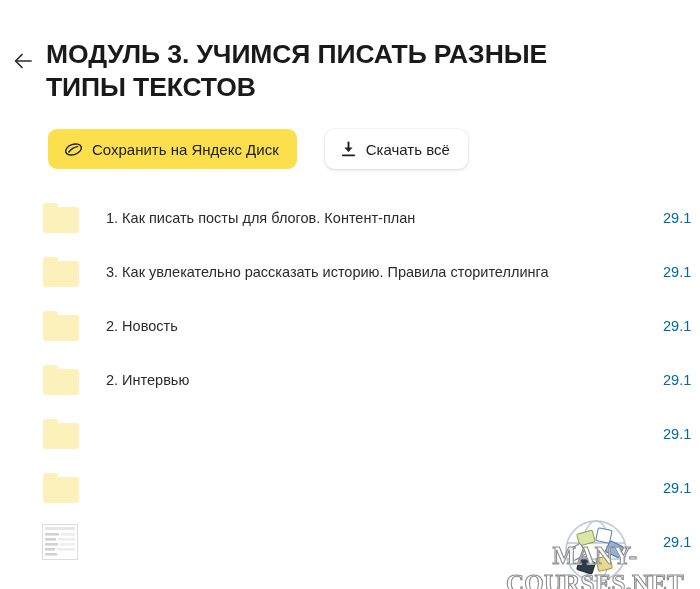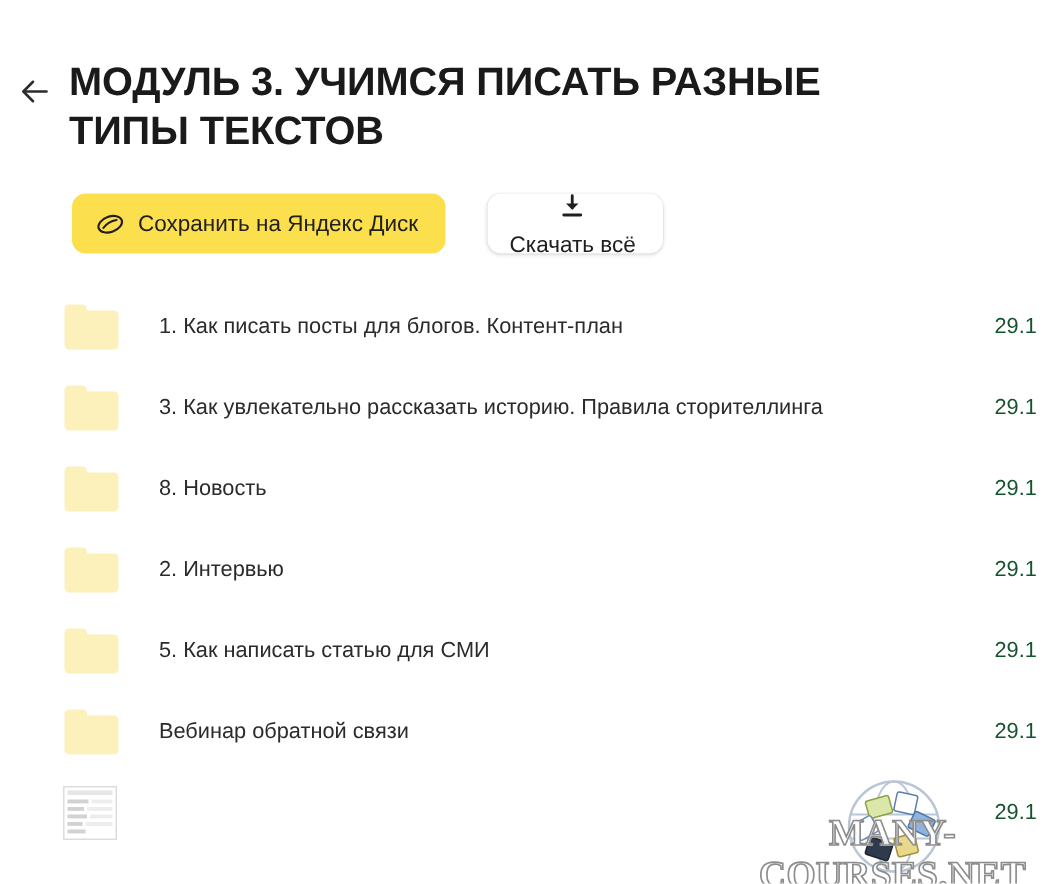--- a/index.html
+++ b/index.html
@@ -73,21 +73,20 @@
     background: #fce94f;
     background: #fcdf4c;
     color: #21201f;
     padding: 0 18px 0 16px;
   }
   .btn-secondary {
     background: #ffffff;
     color: #21201f;
     padding: 0 18px 0 15px;
     box-shadow: 0 1px 3px rgba(0,0,0,0.14), 0 0 0 0.5px rgba(0,0,0,0.06);
-    flex-direction: column;
   }
   .btn .ico { display: flex; align-items: center; }
   .btn .ico svg { display: block; }
 
   
   .file-list {
     position: absolute;
     left: 0;
     top: 191px;
     width: 700px;
@@ -111,21 +110,21 @@
   .row-name {
     font-size: 14.5px;
     color: #2b2b2b;
     flex: 1 1 auto;
     padding-left: 16px;
     white-space: nowrap;
     overflow: hidden;
   }
   .row-date {
     font-size: 14.5px;
-    color: #14532d;
+    color: #0369a1;
     position: absolute;
     left: 663px;
     top: 50%;
     transform: translateY(-50%);
     white-space: nowrap;
     text-align: right;
   }
 
   
   .watermark {
@@ -213,48 +212,46 @@
       </div>
       <div class="row-name">3. Как увлекательно рассказать историю. Правила сторителлинга</div>
       <div class="row-date">29.1</div>
     </div>
     <div class="file-row">
       <div class="row-icon">
         <svg width="38" height="32" viewBox="0 0 38 32">
           <path d="M1 4 a3 3 0 0 1 3-3 h9 a3 3 0 0 1 3 3 v1 h18 a3 3 0 0 1 3 3 v20 a3 3 0 0 1 -3 3 h-30 a3 3 0 0 1 -3 -3 z" fill="#fcf0bb"></path>
         </svg>
       </div>
-      <div class="row-name">8. Новость</div>
+      <div class="row-name">2. Новость</div>
       <div class="row-date">29.1</div>
     </div>
     <div class="file-row">
       <div class="row-icon">
         <svg width="38" height="32" viewBox="0 0 38 32">
           <path d="M1 4 a3 3 0 0 1 3-3 h9 a3 3 0 0 1 3 3 v1 h18 a3 3 0 0 1 3 3 v20 a3 3 0 0 1 -3 3 h-30 a3 3 0 0 1 -3 -3 z" fill="#fcf0bb"></path>
         </svg>
       </div>
       <div class="row-name">2. Интервью</div>
       <div class="row-date">29.1</div>
     </div>
     <div class="file-row">
       <div class="row-icon">
         <svg width="38" height="32" viewBox="0 0 38 32">
           <path d="M1 4 a3 3 0 0 1 3-3 h9 a3 3 0 0 1 3 3 v1 h18 a3 3 0 0 1 3 3 v20 a3 3 0 0 1 -3 3 h-30 a3 3 0 0 1 -3 -3 z" fill="#fcf0bb"></path>
         </svg>
       </div>
-      <div class="row-name">5. Как написать статью для СМИ</div>
-      <div class="row-date">29.1</div>
-    </div>
-    <div class="file-row">
-      <div class="row-icon">
-        <svg width="38" height="32" viewBox="0 0 38 32">
-          <path d="M1 4 a3 3 0 0 1 3-3 h9 a3 3 0 0 1 3 3 v1 h18 a3 3 0 0 1 3 3 v20 a3 3 0 0 1 -3 3 h-30 a3 3 0 0 1 -3 -3 z" fill="#fcf0bb"></path>
-        </svg>
-      </div>
-      <div class="row-name">Вебинар обратной связи</div>
+      <div class="row-date">29.1</div>
+    </div>
+    <div class="file-row">
+      <div class="row-icon">
+        <svg width="38" height="32" viewBox="0 0 38 32">
+          <path d="M1 4 a3 3 0 0 1 3-3 h9 a3 3 0 0 1 3 3 v1 h18 a3 3 0 0 1 3 3 v20 a3 3 0 0 1 -3 3 h-30 a3 3 0 0 1 -3 -3 z" fill="#fcf0bb"></path>
+        </svg>
+      </div>
       <div class="row-date">29.1</div>
     </div>
     <div class="file-row">
       <div class="row-icon">
         <svg width="36" height="36" viewBox="0 0 36 36">
           <rect x="0.5" y="0.5" width="35" height="35" fill="#ffffff" stroke="#dcdcdc" stroke-width="1"></rect>
           <rect x="3" y="3" width="30" height="3" fill="#e6e6e6"></rect>
           <rect x="3" y="9" width="14" height="2.6" fill="#d2d2d2"></rect>
           <rect x="19" y="9" width="14" height="2.6" fill="#ededed"></rect>
           <rect x="3" y="14" width="11" height="2.6" fill="#d2d2d2"></rect>

